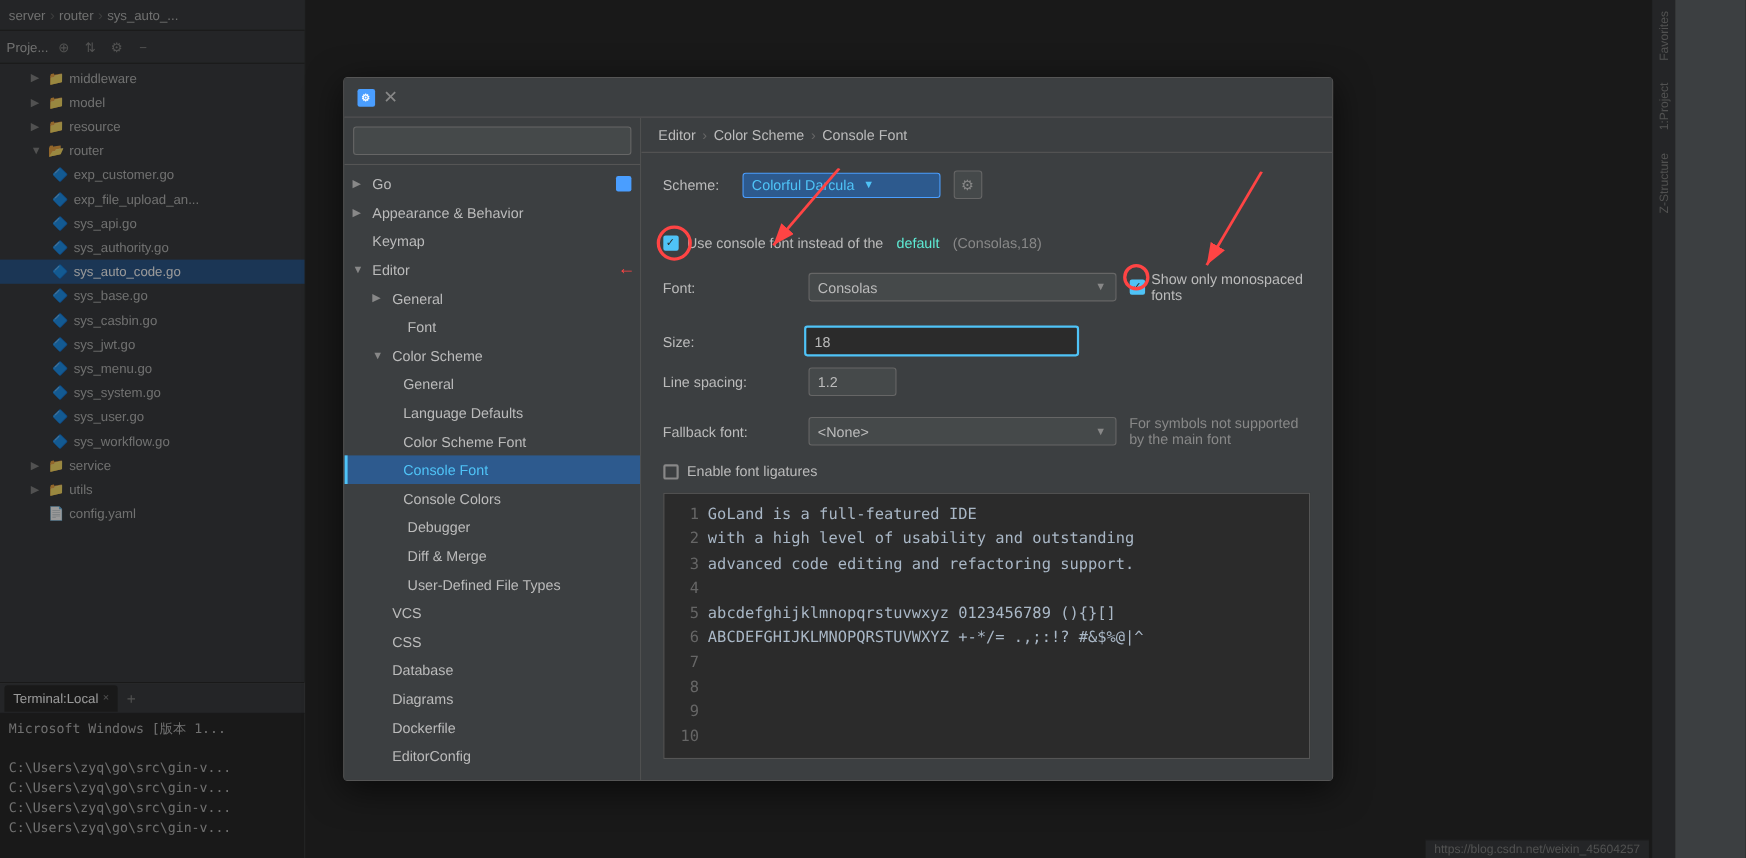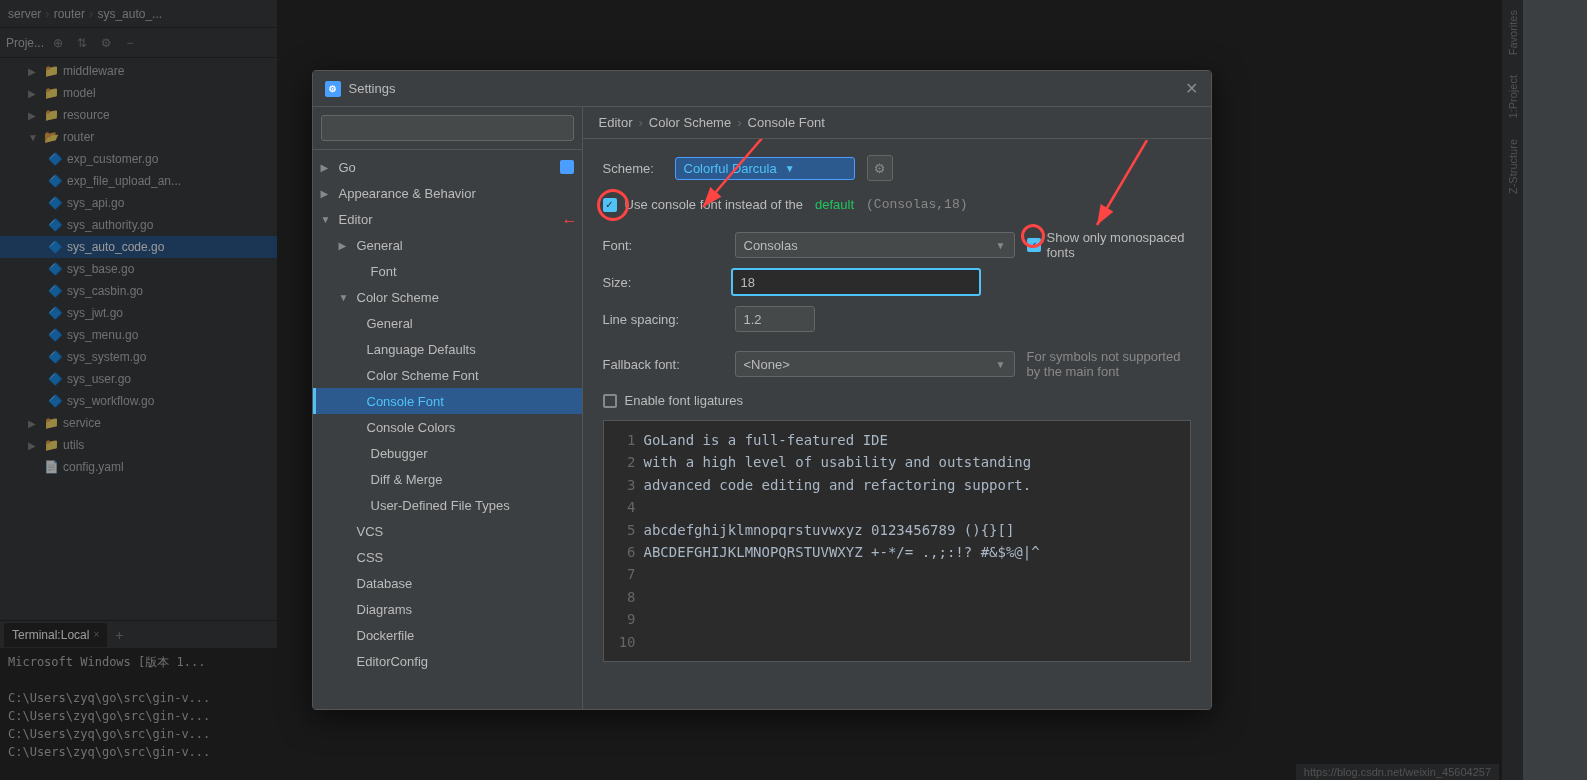--- a/index.html
+++ b/index.html
@@ -240,21 +240,21 @@
 
     .settings-main {
       flex: 1;
       padding: 16px 20px;
       overflow-y: auto;
     }
 
     .scheme-row {
       display: flex;
       align-items: center;
-      margin-bottom: 16px;
+      margin-bottom: 32px;
       gap: 12px;
     }
     .scheme-label { color: #bbb; font-size: 13px; min-width: 60px; }
     .scheme-select {
       display: flex;
       align-items: center;
       background: #2d5a8e;
       border: 1px solid #4a9eff;
       border-radius: 3px;
       padding: 3px 8px;
@@ -290,22 +290,22 @@
     }
     .custom-checkbox-empty {
       width: 14px; height: 14px;
       border: 2px solid #888;
       border-radius: 2px;
       background: transparent;
       cursor: pointer; flex-shrink: 0;
     }
     .custom-checkbox-check { color: #2b2b2b; font-size: 10px; }
     .checkbox-label { color: #bbb; font-size: 13px; }
-    .checkbox-link { color: #22c55e; cursor: pointer; }
-    .checkbox-dim { color: #888; font-family: Liberation Mono, monospace; }
+    .checkbox-link { color: #5eead4; cursor: pointer; }
+    .checkbox-dim { color: #888; }
     .form-label { color: #bbb; font-size: 13px; }
     .form-select {
       display: flex;
       align-items: center;
       background: #45494a;
       border: 1px solid #666;
       border-radius: 3px;
       padding: 3px 8px;
       color: #bbb;
       font-size: 13px;
@@ -513,21 +513,20 @@
     <div style="writing-mode:vertical-rl; transform:rotate(180deg); font-size:11px; color:#888; padding:6px 2px; cursor:pointer;">Z-Structure</div>
   </div>
 
   <div class="settings-dialog">
     <div class="settings-window">
 
       <div class="settings-titlebar">
         <div class="settings-titlebar-icon">
           <span style="font-size:9px;font-weight:bold;color:white;">⚙</span>
         </div>
-        <span class="settings-titlebar-title">Settings</span>
         <span class="settings-close-btn">✕</span>
       </div>
 
       <div class="settings-body">
 
         <div class="settings-tree">
           <div class="settings-search">
             <input type="text" style="width: 100%; height: 26px; background: rgb(69, 73, 74); border: 1px solid rgb(102, 102, 102); border-radius: 3px; color: rgb(187, 187, 187); padding: 0px 8px; font-size: 12px; outline: none;" placeholder="">
           </div>
           <div class="settings-tree-content">
@@ -537,20 +536,24 @@
               <span>Go</span>
               <span style="margin-left:auto;background:#4a9eff;border-radius:2px;width:14px;height:14px;display:flex;align-items:center;justify-content:center;"></span>
             </div>
 
 
             <div class="stree-item">
               <span class="stree-arrow">▶</span>
               <span>Appearance &amp; Behavior</span>
             </div>
 
+            <div class="stree-item">
+              <span class="stree-arrow" style="visibility:hidden">▶</span>
+              <span>Keymap</span>
+            </div>
 
             <div class="stree-item" style="position:relative;">
               <span class="stree-arrow">▼</span>
               <span>Editor</span>
 
               <span style="position:absolute;right:4px;color:#ff4444;font-size:16px;font-weight:bold;">←</span>
             </div>
 
             <div class="stree-item">
               <span style="width:14px"></span>
@@ -686,21 +689,21 @@
               <svg style="position:absolute;left:80px;top:-60px;width:120px;height:80px;pointer-events:none;">
                 <defs>
                   <marker id="arrowhead1" markerWidth="8" markerHeight="6" refX="8" refY="3" orient="auto">
                     <polygon points="0 0, 8 3, 0 6" fill="#ff4444"></polygon>
                   </marker>
                 </defs>
                 <path d="M 80,0 L 20,70" stroke="#ff4444" stroke-width="2.5" fill="none" marker-end="url(#arrowhead1)"></path>
               </svg>
             </div>
 
-            <div style="display:grid;grid-template-columns:120px 280px 1fr;gap:8px 12px;align-items:center;margin-bottom:8px;">
+            <div style="display:grid;grid-template-columns:120px 280px 1fr;gap:8px 12px;align-items:center;margin-bottom:20px;">
               <span class="form-label">Font:</span>
               <div class="form-select">
                 <span>Consolas</span>
                 <span class="form-select-arrow">▼</span>
               </div>
               <div class="show-mono-label" style="position:relative;">
 
                 <div style="position:absolute;left:-6px;top:-6px;width:24px;height:24px;border:3px solid #ff4444;border-radius:50%;pointer-events:none;"></div>
                 <div class="custom-checkbox" style="background:#4fc3f7;border-color:#4fc3f7;">
                   <span class="custom-checkbox-check">✓</span>

